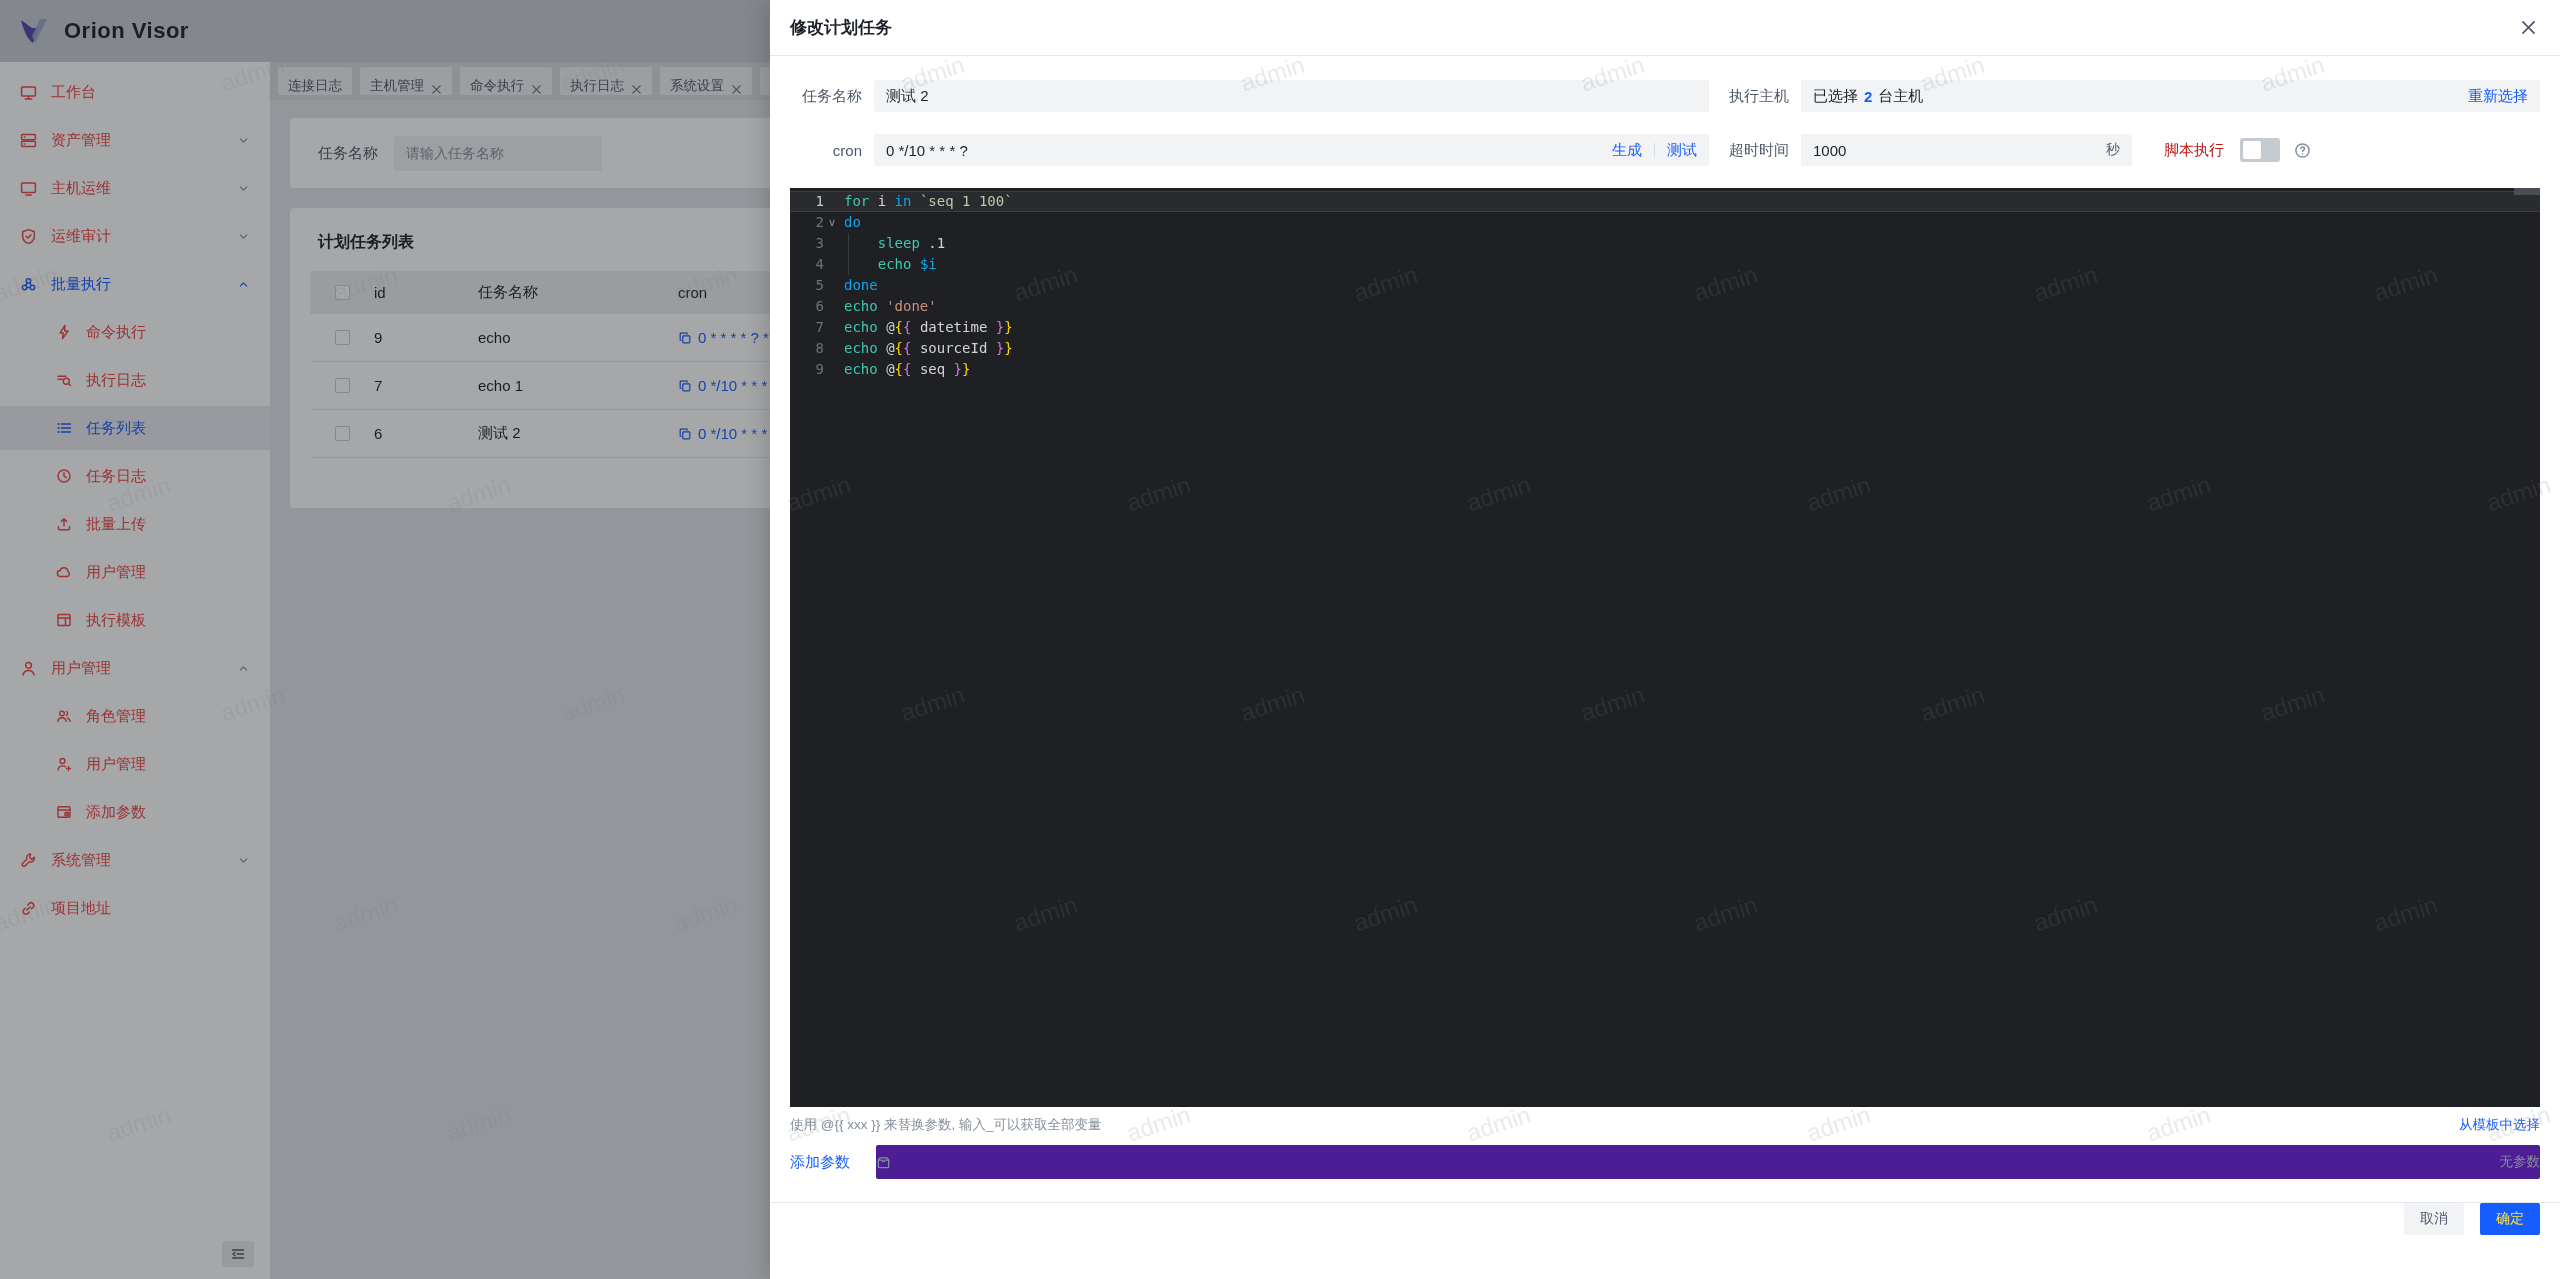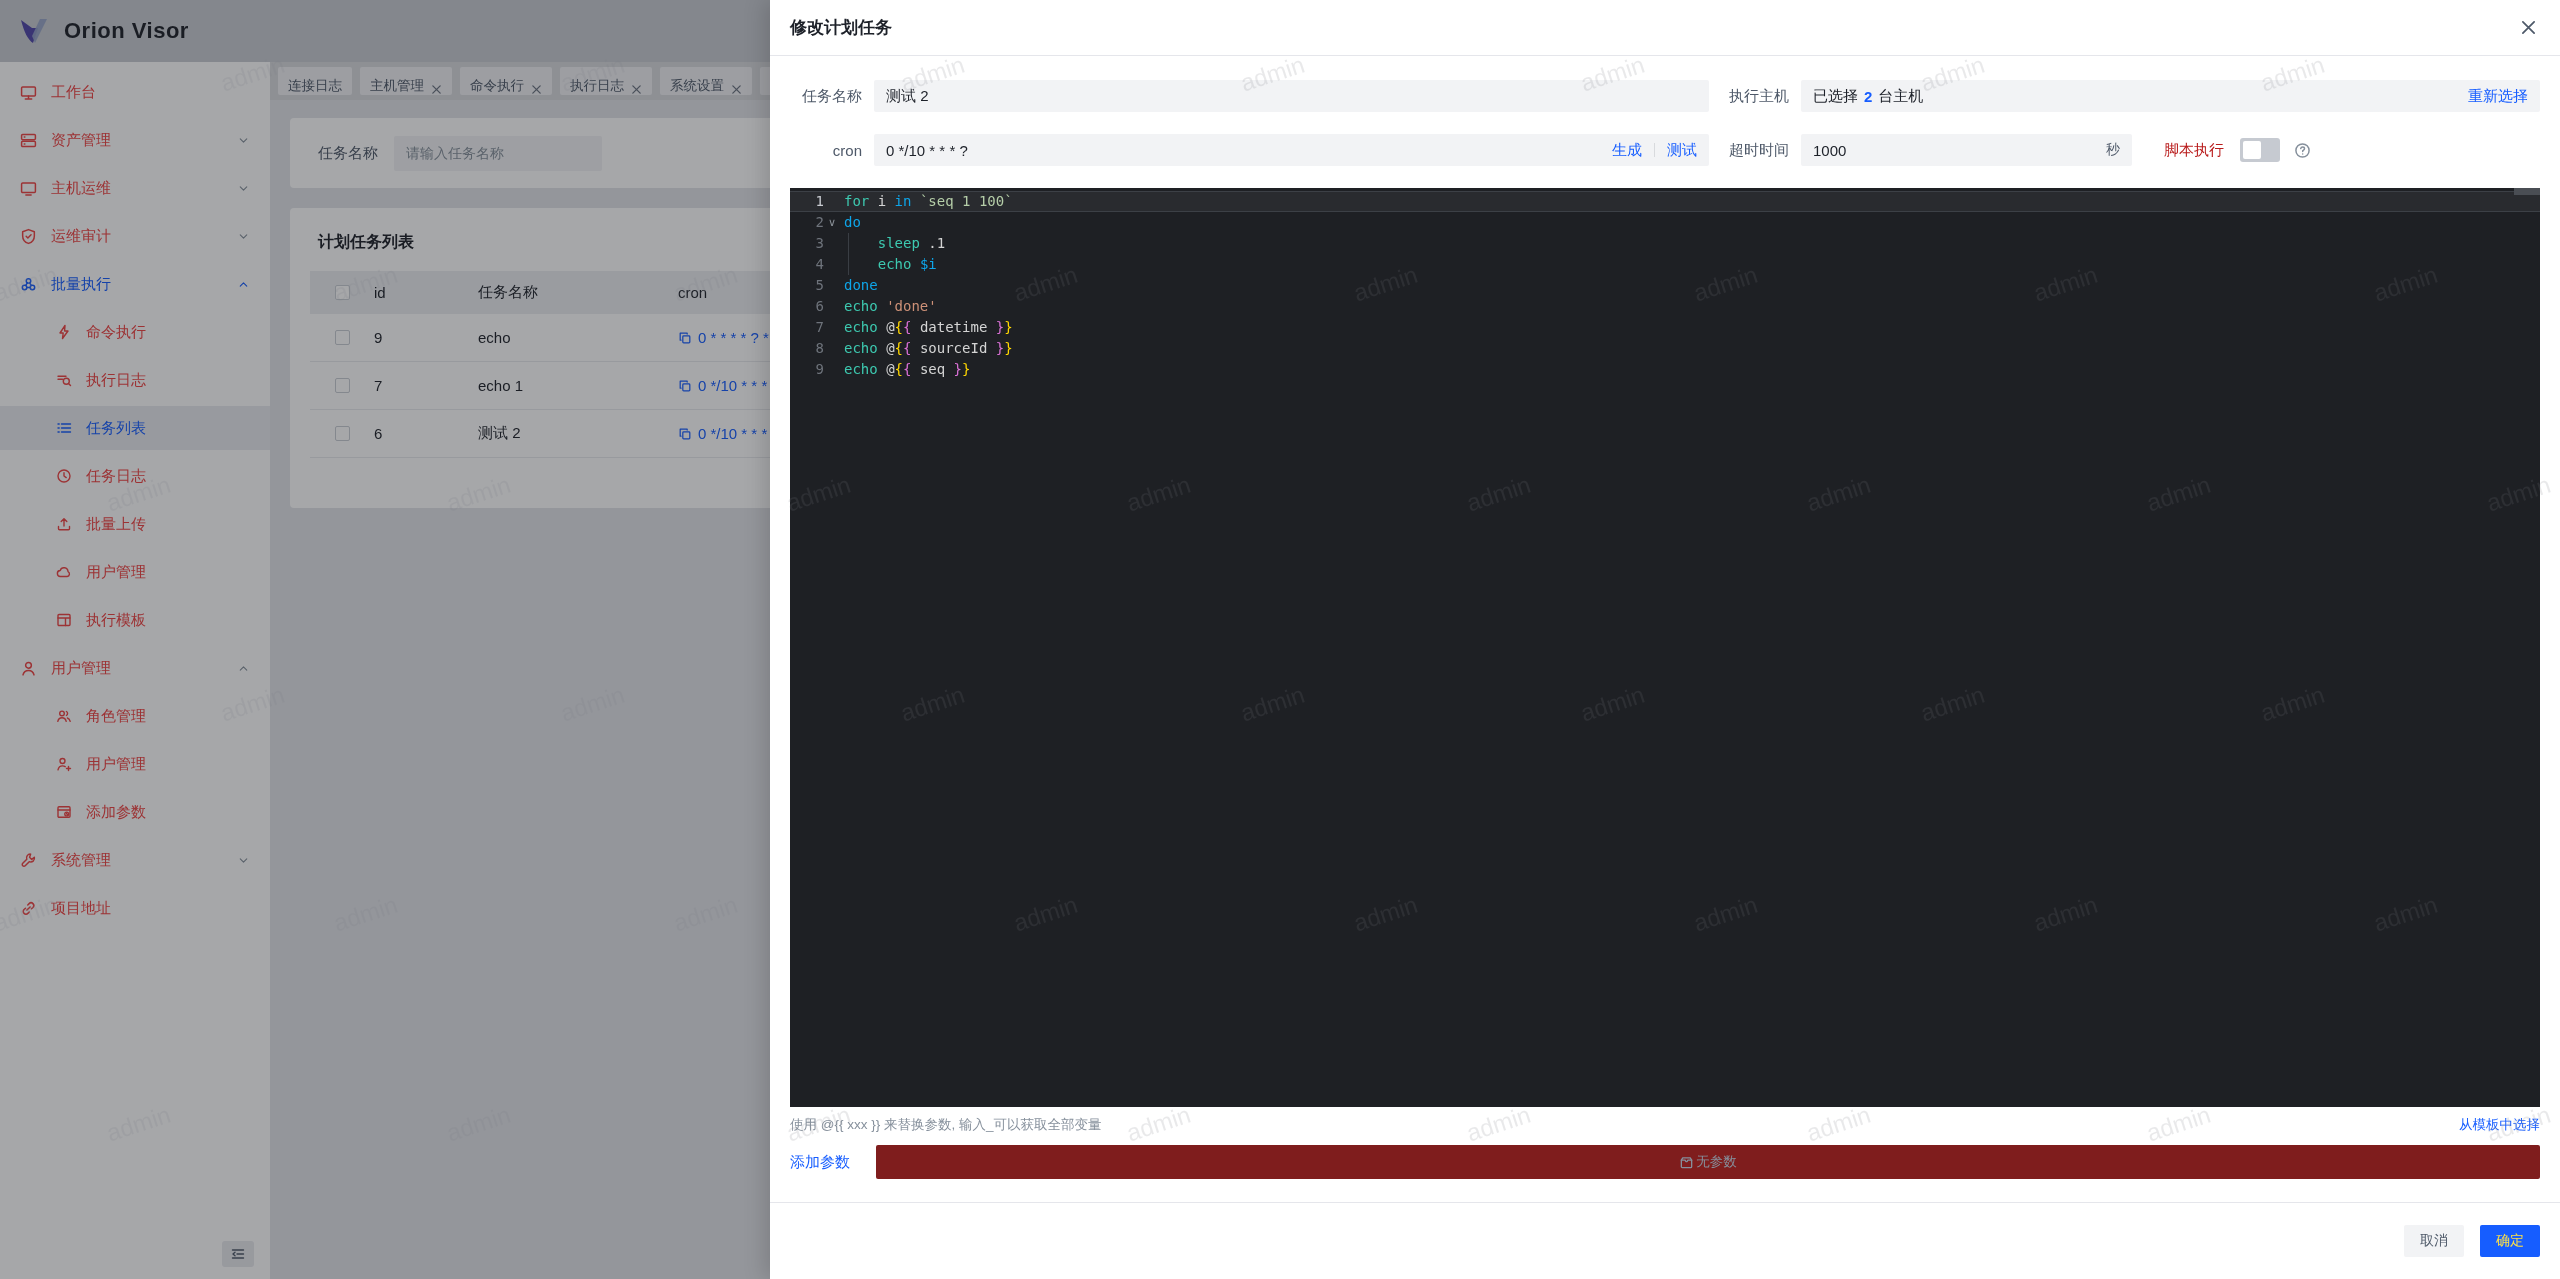--- a/index.html
+++ b/index.html
@@ -88,24 +88,24 @@
   .tk-b1{color:#ffd700}.tk-b2{color:#da70d6}.tk-pl{color:#d4d4d4}
   #indent-guide { position:absolute; left:58px; top:45px; width:1px; height:42px; background:#3a3e44; }
   #scroll-thumb { position:absolute; right:0; top:0; width:26px; height:7px; background:#4a4e54; }
 
   
   #hint-row { margin-top:6px; height:24px; display:flex; align-items:center; justify-content:space-between; }
   #hint-text { color:#86909c; font-size:13.5px; }
   #from-template { font-size:13.5px; }
   #param-row { margin-top:8px; height:34px; display:flex; align-items:center; }
   #add-param { flex:none; }
-  #param-empty { flex:1; margin-left:26px; height:34px; background:#7f1d1d; border-radius:2px; display:flex; align-items:center; justify-content:center; gap:2px; color:#86909c; font-size:13.5px;}
-
-  
-  #drawer-footer { position:absolute; left:0; right:0; bottom:0; height:77px; background:#fff; border-top:1px solid #e5e6eb; display:flex; align-items:center; justify-content:flex-end; gap:16px; padding-right:20px;}
+  #param-empty { flex:1; margin-left:26px; height:34px; background:#4c1d95; border-radius:2px; display:flex; align-items:center; justify-content:space-between; gap:2px; color:#86909c; font-size:13.5px;}
+
+  
+  #drawer-footer { position:absolute; left:0; right:0; bottom:0; height:77px; background:#fff; border-top:1px solid #e5e6eb; display:flex; justify-content:flex-end; gap:16px; padding-right:20px;}
   .btn { height:32px; border:none; border-radius:2px; font-size:14px; padding:0 16px; cursor:pointer; font-family:inherit;}
   .btn-secondary { background:#f2f3f5; color:#4e5969; }
   .btn-primary { background:#165dff; color:#fde047; }
 
   
   #watermark { position:absolute; inset:0; z-index:99; pointer-events:none; overflow:hidden;}
   #watermark span { position:absolute; color:#7a7c85; opacity:.16; font-size:24px; transform:rotate(-18deg); white-space:nowrap;}
 </style>
 </head>
 <body>

